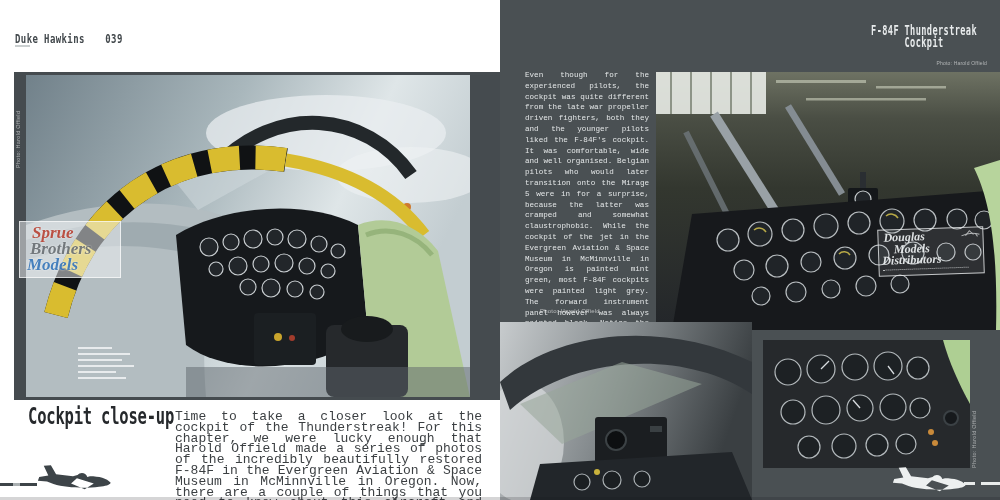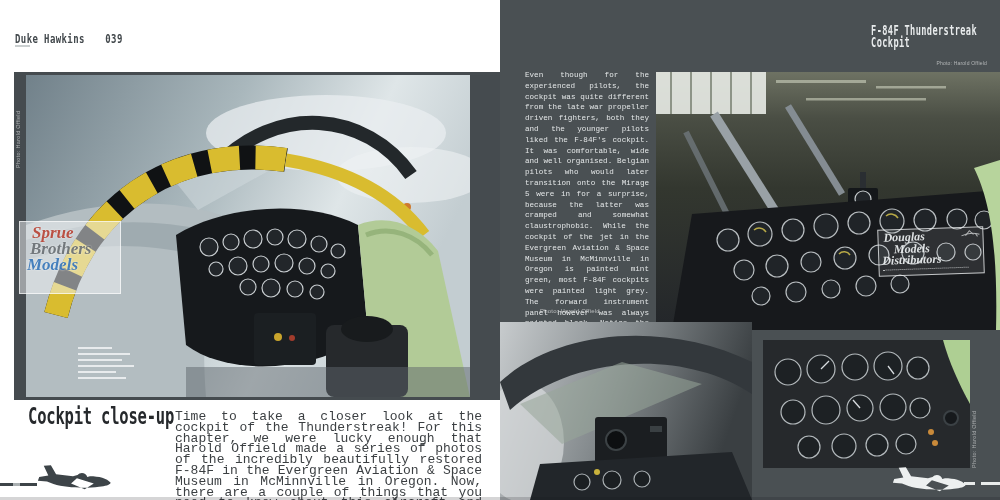--- a/index.html
+++ b/index.html
@@ -12,39 +12,39 @@
   #lp-header{left:15px;top:26px;color:#42484c;}
   #lp-header .tech{display:inline-block;font-size:9px;letter-spacing:.4px;transform:scale(1,1.4);transform-origin:left top;}
   #lp-header .num{margin-left:16px;}
   #lp-underline{left:15px;top:45px;width:15px;height:2px;background:#c9cecf;}
   #photo-mat{left:14px;top:72px;width:486px;height:328px;background:#454b4f;}
   #left-photo{left:26px;top:75px;width:444px;height:322px;}
   .vcredit{writing-mode:vertical-rl;transform:rotate(180deg);font-size:5.5px;letter-spacing:.3px;
            color:rgba(255,255,255,.55);white-space:nowrap;}
   #lp-vcredit{left:15px;top:78px;height:90px;}
   
-  #sprue{left:19px;top:221px;width:96px;padding:3px 2px 20px 2px;background:rgba(244,246,248,.5);
+  #sprue{left:19px;top:221px;width:96px;padding:3px 2px 4px 2px;background:rgba(244,246,248,.5);
          border:1px solid rgba(255,255,255,.65);font-family:"Liberation Serif",serif;
          font-style:italic;font-weight:bold;line-height:16px;font-size:17px;
          text-shadow:0 0 2px rgba(255,255,255,.8);}
   #sprue .w1{color:rgba(179,58,43,.88);margin-left:10px;}
   #sprue .w2{color:rgba(88,94,99,.82);margin-left:8px;}
   #sprue .w3{color:rgba(45,111,181,.88);margin-left:5px;}
   #lp-title{left:28px;top:404px;color:#26292c;font-size:15.5px;letter-spacing:-.2px;
             transform:scale(1,1.45);transform-origin:left top;}
   .serif-body{font-family:Liberation Mono, monospace;text-align:justify;}
   #lp-body{left:175px;top:412px;width:307px;font-size:13px;line-height:10.8px;color:#3b3f42;}
   #lp-rule{left:0px;top:483px;width:37px;height:3px;background:#3d4448;}
   #lp-rule-notch{left:13px;top:483px;width:7px;height:3px;background:#a9afb1;}
   #lp-jet{left:34px;top:463px;width:78px;height:33px;}
   .jet-dark{fill:#3d4448;}
   .jet-light{fill:#edf0f0;}
   
   #right-page{left:500px;top:0;width:500px;height:500px;background:#4a5053;}
-  #rp-header{right:23px;top:21px;text-align:left;color:#e8ebec;}
+  #rp-header{right:23px;top:21px;text-align:center;color:#e8ebec;}
   #rp-header .tech{font-size:8.6px;letter-spacing:.4px;transform:scale(1,1.55);transform-origin:center top;line-height:12px;}
   #rp-credit-top{right:13px;top:60px;font-size:5px;color:rgba(255,255,255,.55);letter-spacing:.2px;}
   #rp-body{left:525px;top:70px;width:124px;font-size:7.6px;line-height:10.8px;color:#e4e7e8;}
   #rp-credit-mid{left:540px;top:308px;font-size:6px;color:rgba(255,255,255,.6);letter-spacing:.2px;}
   #big-photo{left:656px;top:72px;width:344px;height:258px;}
   #bl-photo{left:500px;top:322px;width:252px;height:178px;}
   #mid-photo{left:763px;top:340px;width:207px;height:128px;}
   #rp-vcredit{left:971px;top:402px;height:66px;color:rgba(255,255,255,.5);}
   #rp-rule{left:964px;top:482px;width:36px;height:3px;background:#e9eceb;}
   #rp-rule-notch{left:975px;top:482px;width:6px;height:3px;background:#4a5053;}

